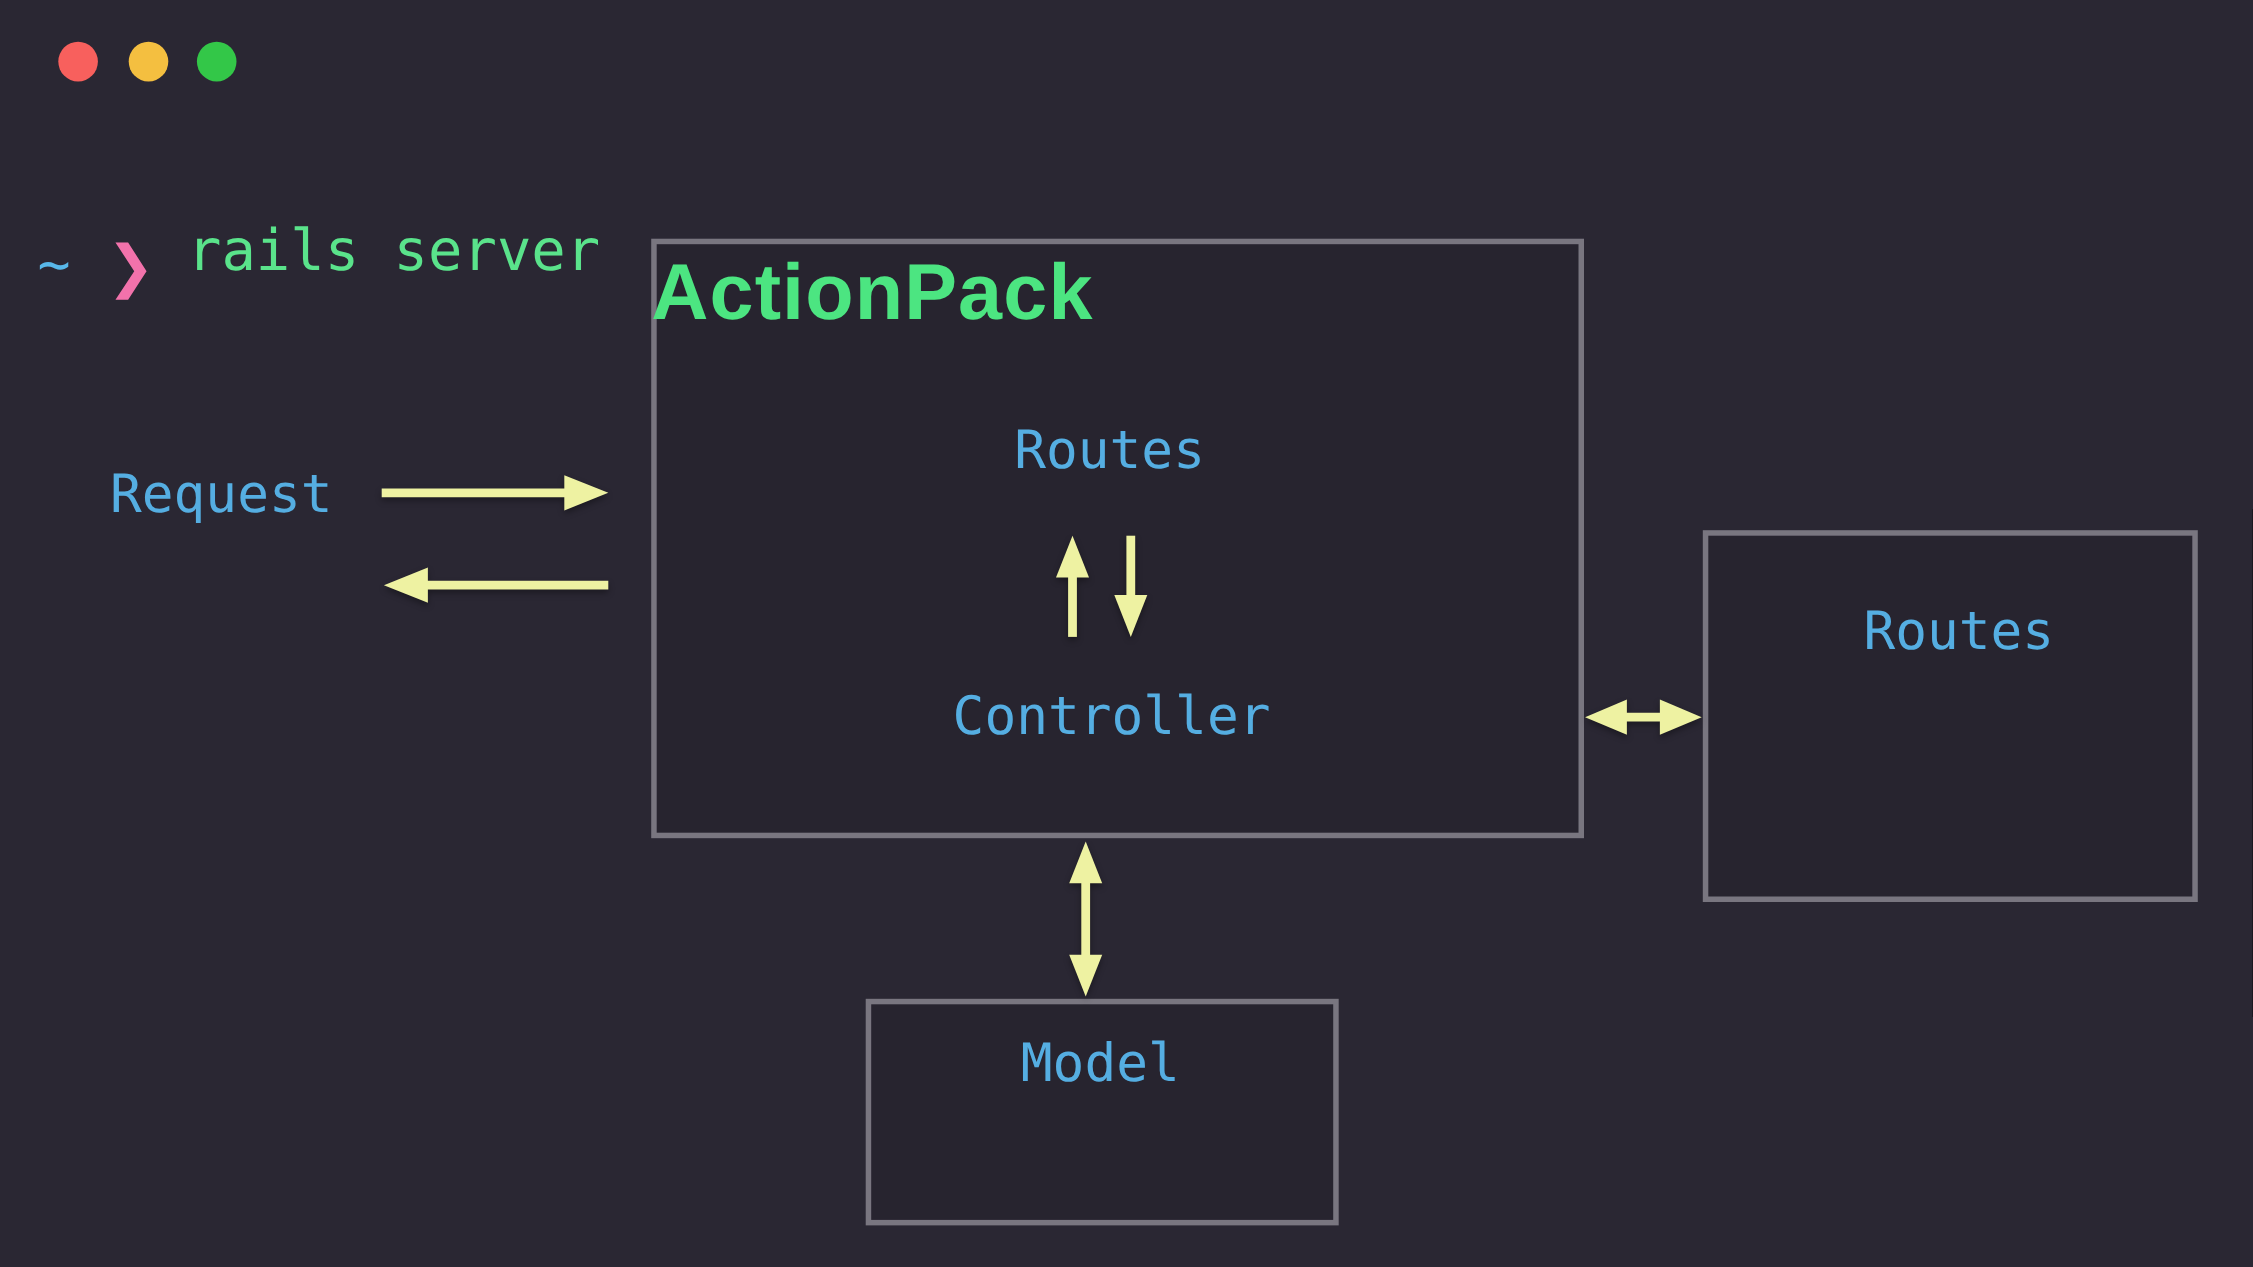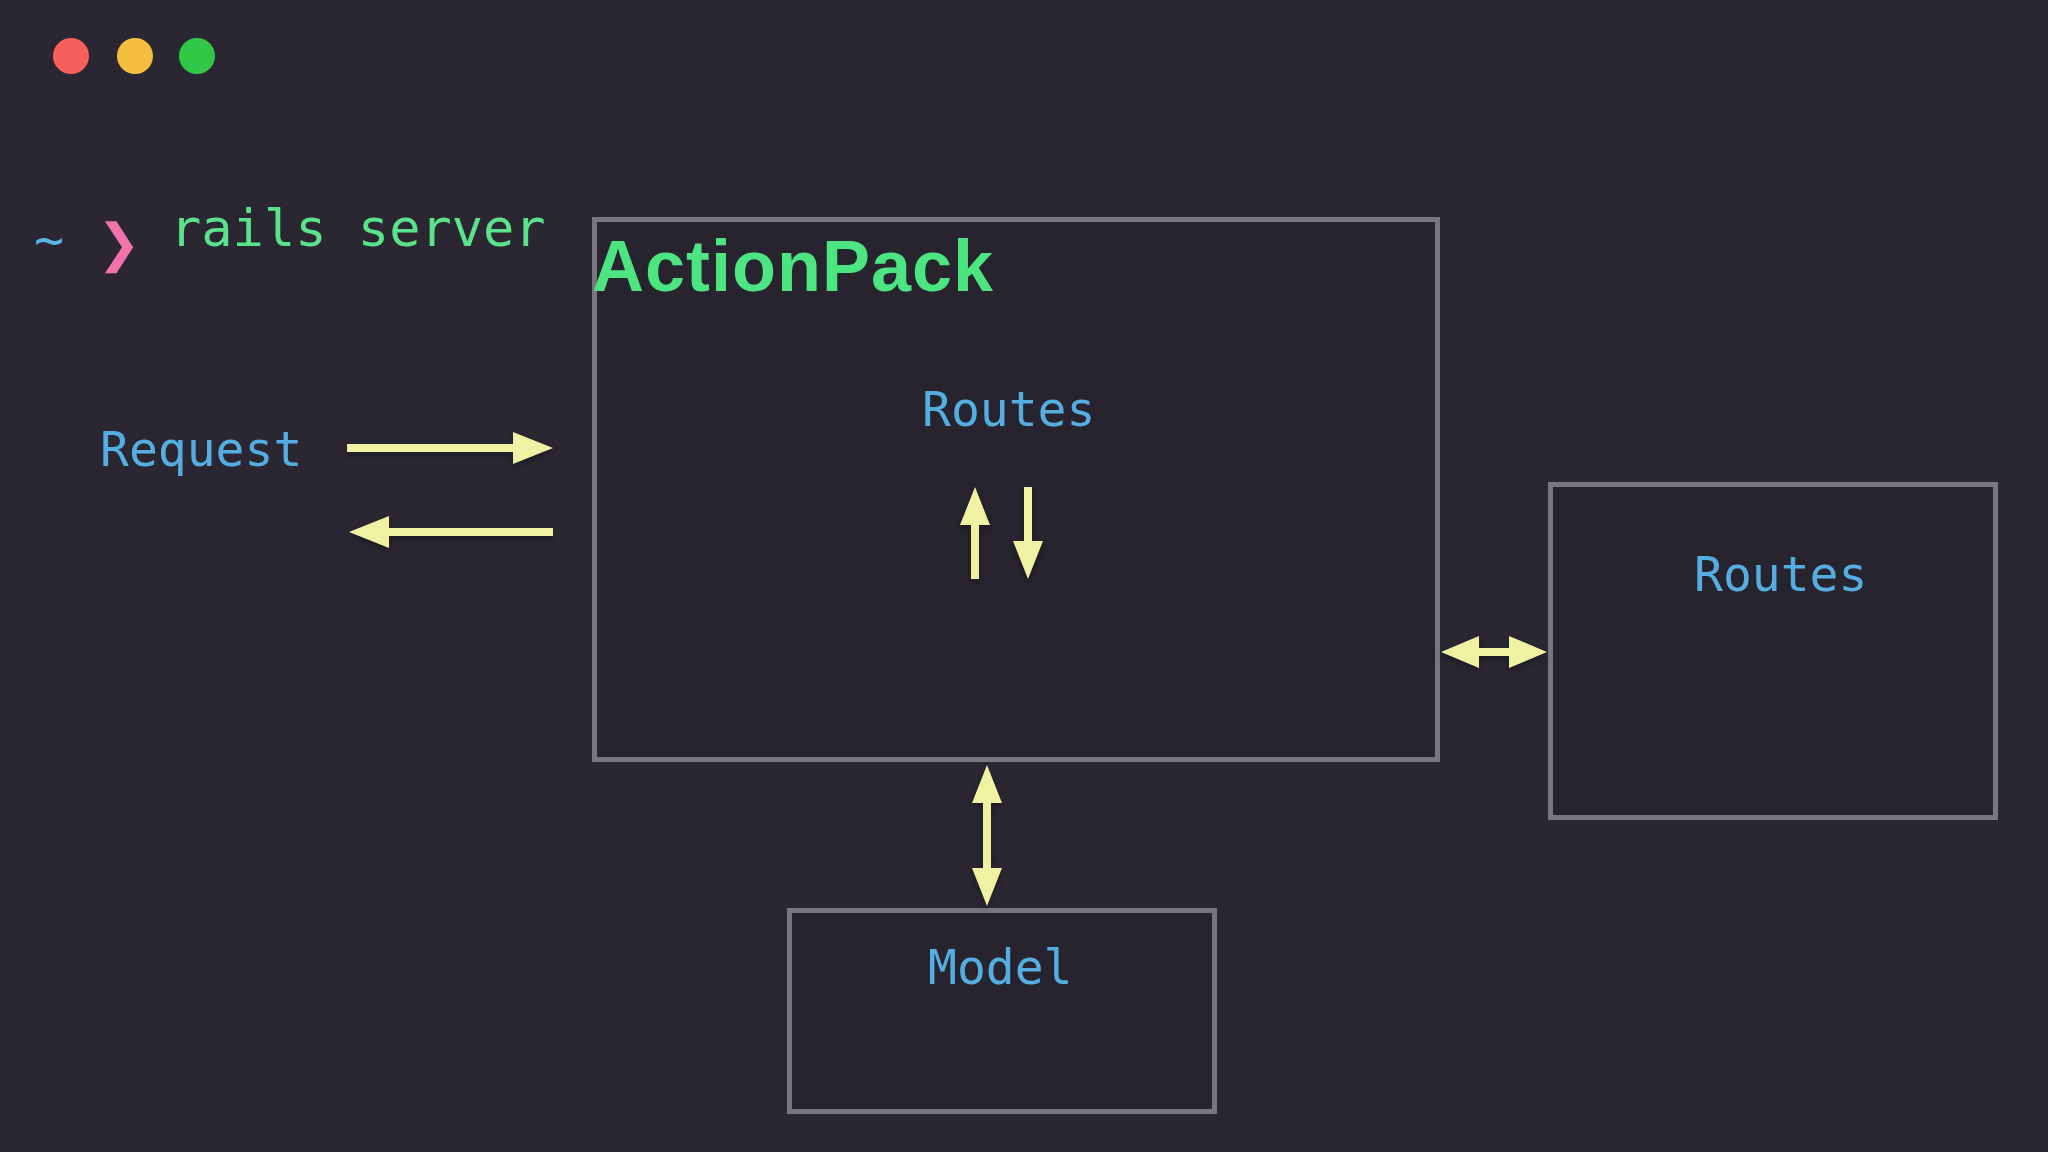--- a/index.html
+++ b/index.html
@@ -74,20 +74,21 @@
 
   <div>
     <span class="prompt-tilde">~</span>
     <span class="prompt-chev">❯</span>
     <span class="prompt-cmd">rails server</span>
   </div>
 
   <div class="box box-actionpack"></div>
   <div class="title-actionpack">ActionPack</div>
   <div class="lbl lbl-routes">Routes</div>
+  <div class="lbl lbl-controller">Controller</div>
 
   <div class="box box-model"></div>
   <div class="lbl lbl-model">Routes</div>
 
   <div class="box box-view"></div>
   <div class="lbl lbl-view">Model</div>
 
   <div class="lbl lbl-request">Request</div>
 
   <svg class="arrow arr-request" width="212" height="34">

